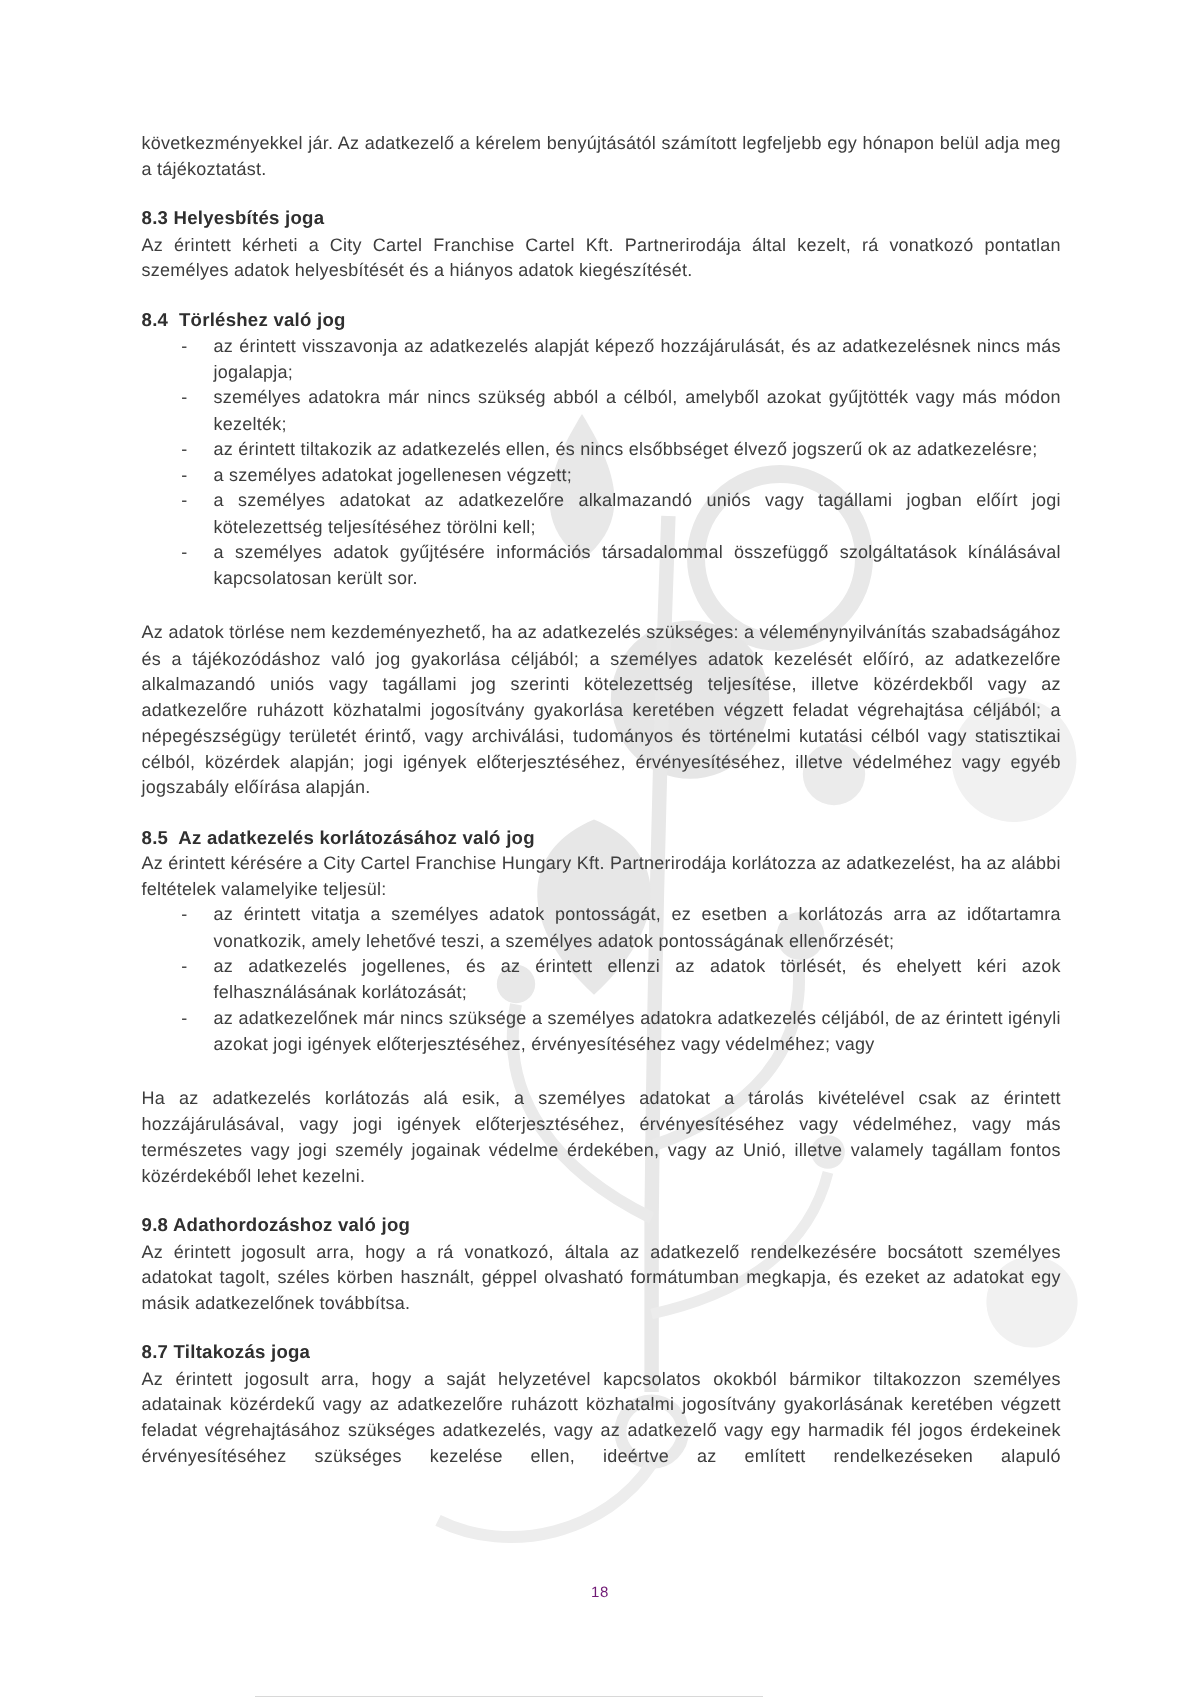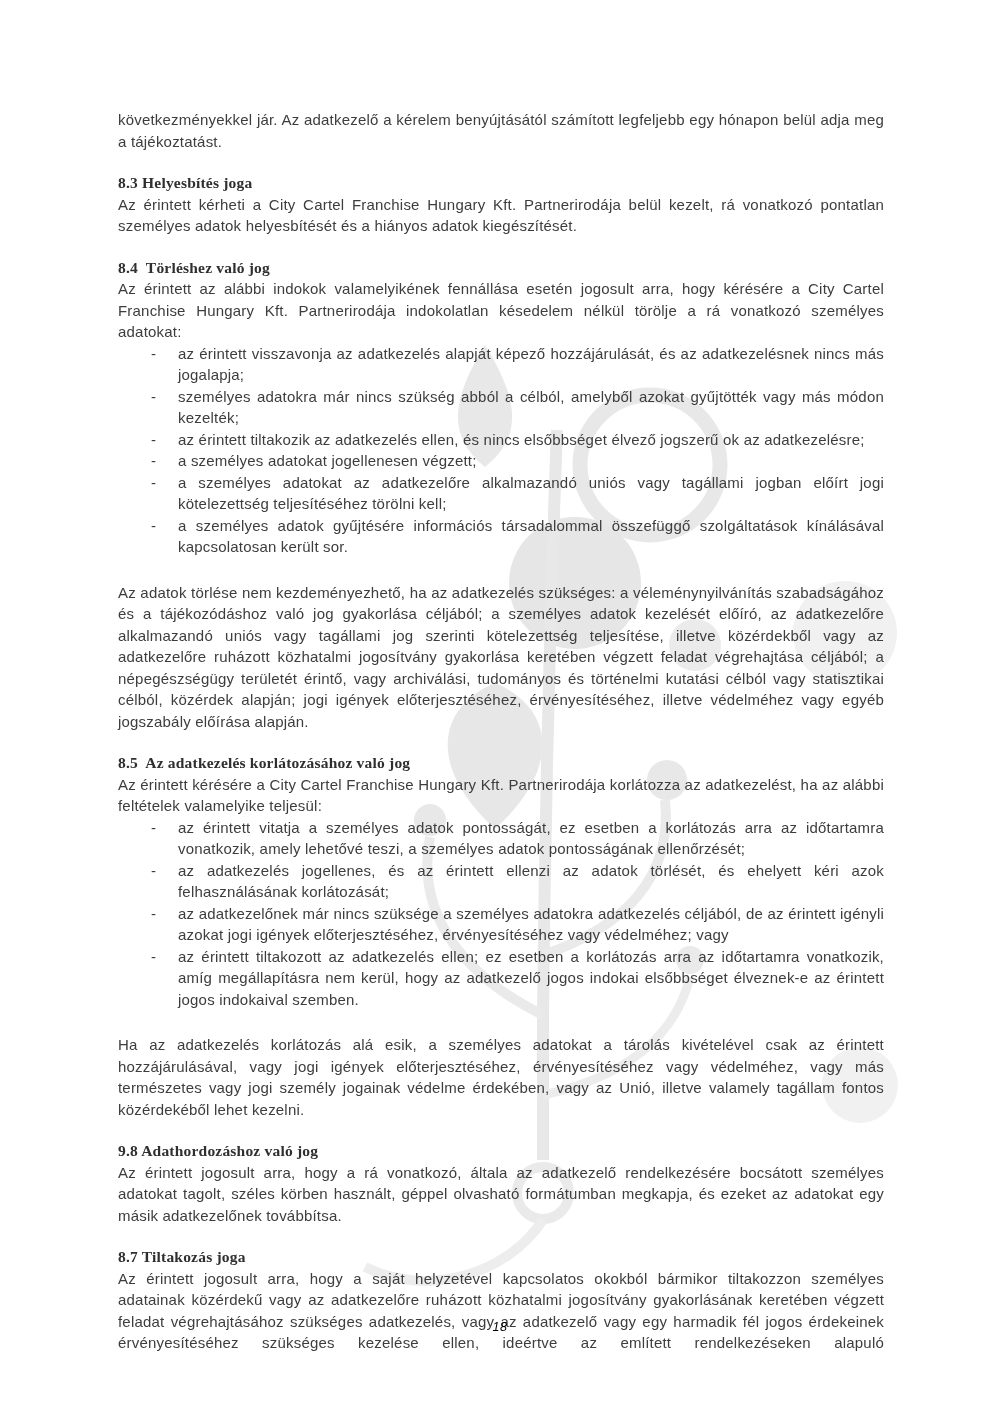--- a/index.html
+++ b/index.html
@@ -37,21 +37,20 @@
   .para.justify-all {
     text-align-last: justify;
   }
   .heading {
     margin: 20px 0 0 0;
     font-size: 15.5px;
     font-weight: 700;
     color: #2f2f2f;
     white-space: pre-wrap;
     line-height: 21.5px;
-    font-family: Liberation Serif, serif;
   }
   .gap-before { margin-top: 24px; }
   .doc-list {
     list-style: none;
     margin: 0;
     padding: 0;
   }
   .doc-list li {
     position: relative;
     padding-left: 60px;
@@ -63,24 +62,23 @@
     left: 33px;
     top: 0;
   }
   .page-number {
     position: absolute;
     bottom: 80px;
     left: 0;
     width: 100%;
     text-align: center;
     font-size: 12.5px;
-    color: #000000;
+    color: #701a75;
     z-index: 1;
     letter-spacing: 0.5px;
-    font-style: italic;
   }
 </style>
 </head>
 <body>
 
 <div class="page">
 
   <svg class="watermark" width="760" height="1000" viewBox="0 0 760 1000" aria-hidden="true">
     <path d="M280 30 C 312 82, 320 120, 280 152 C 240 120, 248 82, 280 30 Z" fill="#e8e8e8"></path>
     <circle cx="445" cy="150" r="70" fill="none" stroke="#e8e8e8" stroke-width="15"></circle>
@@ -98,41 +96,39 @@
     <circle cx="655" cy="770" r="38" fill="#f1f1f1"></circle>
     <circle cx="338" cy="878" r="26" fill="none" stroke="#eaeaea" stroke-width="10"></circle>
     <path d="M338 905 C 300 962, 220 982, 160 952" stroke="#ededed" stroke-width="10" fill="none"></path>
   </svg>
 
   <main class="content">
 
     <p class="para">következményekkel jár. Az adatkezelő a kérelem benyújtásától számított legfeljebb egy hónapon belül adja meg a tájékoztatást.</p>
 
     <h2 class="heading">8.3 Helyesbítés joga</h2>
-    <p class="para">Az érintett kérheti a City Cartel Franchise Hungary Kft. Partnerirodája belül kezelt, rá vonatkozó pontatlan személyes adatok helyesbítését és a hiányos adatok kiegészítését.</p>
+    <p class="para">Az érintett kérheti a City Cartel Franchise Cartel Kft. Partnerirodája által kezelt, rá vonatkozó pontatlan személyes adatok helyesbítését és a hiányos adatok kiegészítését.</p>
 
     <h2 class="heading">8.4  Törléshez való jog</h2>
-    <p class="para">Az érintett az alábbi indokok valamelyikének fennállása esetén jogosult arra, hogy kérésére a City Cartel Franchise Hungary Kft. Partnerirodája indokolatlan késedelem nélkül törölje a rá vonatkozó személyes adatokat:</p>
     <ul class="doc-list">
       <li>az érintett visszavonja az adatkezelés alapját képező hozzájárulását, és az adatkezelésnek nincs más jogalapja;</li>
       <li>személyes adatokra már nincs szükség abból a célból, amelyből azokat gyűjtötték vagy más módon kezelték;</li>
       <li>az érintett tiltakozik az adatkezelés ellen, és nincs elsőbbséget élvező jogszerű ok az adatkezelésre;</li>
       <li>a személyes adatokat jogellenesen végzett;</li>
       <li>a személyes adatokat az adatkezelőre alkalmazandó uniós vagy tagállami jogban előírt jogi kötelezettség teljesítéséhez törölni kell;</li>
       <li>a személyes adatok gyűjtésére információs társadalommal összefüggő szolgáltatások kínálásával kapcsolatosan került sor.</li>
     </ul>
     <p class="para gap-before">Az adatok törlése nem kezdeményezhető, ha az adatkezelés szükséges: a véleménynyilvánítás szabadságához és a tájékozódáshoz való jog gyakorlása céljából; a személyes adatok kezelését előíró, az adatkezelőre alkalmazandó uniós vagy tagállami jog szerinti kötelezettség teljesítése, illetve közérdekből vagy az adatkezelőre ruházott közhatalmi jogosítvány gyakorlása keretében végzett feladat végrehajtása céljából; a népegészségügy területét érintő, vagy archiválási, tudományos és történelmi kutatási célból vagy statisztikai célból, közérdek alapján; jogi igények előterjesztéséhez, érvényesítéséhez, illetve védelméhez vagy egyéb jogszabály előírása alapján.</p>
 
     <h2 class="heading">8.5  Az adatkezelés korlátozásához való jog</h2>
     <p class="para">Az érintett kérésére a City Cartel Franchise Hungary Kft. Partnerirodája korlátozza az adatkezelést, ha az alábbi feltételek valamelyike teljesül:</p>
     <ul class="doc-list">
       <li>az érintett vitatja a személyes adatok pontosságát, ez esetben a korlátozás arra az időtartamra vonatkozik, amely lehetővé teszi, a személyes adatok pontosságának ellenőrzését;</li>
       <li>az adatkezelés jogellenes, és az érintett ellenzi az adatok törlését, és ehelyett kéri azok felhasználásának korlátozását;</li>
       <li>az adatkezelőnek már nincs szüksége a személyes adatokra adatkezelés céljából, de az érintett igényli azokat jogi igények előterjesztéséhez, érvényesítéséhez vagy védelméhez; vagy</li>
-      <li>az érintett tiltakozott az adatkezelés ellen; ez esetben a korlátozás arra az időtartamra vonatkozik, amíg megállapításra nem kerül, hogy az adatkezelő jogos indokai elsőbbséget élveznek-e az érintett jogos indokaival szemben.</li>
     </ul>
     <p class="para gap-before">Ha az adatkezelés korlátozás alá esik, a személyes adatokat a tárolás kivételével csak az érintett hozzájárulásával, vagy jogi igények előterjesztéséhez, érvényesítéséhez vagy védelméhez, vagy más természetes vagy jogi személy jogainak védelme érdekében, vagy az Unió, illetve valamely tagállam fontos közérdekéből lehet kezelni.</p>
 
     <h2 class="heading">9.8 Adathordozáshoz való jog</h2>
     <p class="para">Az érintett jogosult arra, hogy a rá vonatkozó, általa az adatkezelő rendelkezésére bocsátott személyes adatokat tagolt, széles körben használt, géppel olvasható formátumban megkapja, és ezeket az adatokat egy másik adatkezelőnek továbbítsa.</p>
 
     <h2 class="heading">8.7 Tiltakozás joga</h2>
     <p class="para justify-all">Az érintett jogosult arra, hogy a saját helyzetével kapcsolatos okokból bármikor tiltakozzon személyes adatainak közérdekű vagy az adatkezelőre ruházott közhatalmi jogosítvány gyakorlásának keretében végzett feladat végrehajtásához szükséges adatkezelés, vagy az adatkezelő vagy egy harmadik fél jogos érdekeinek érvényesítéséhez szükséges kezelése ellen, ideértve az említett rendelkezéseken alapuló</p>
 
   </main>

